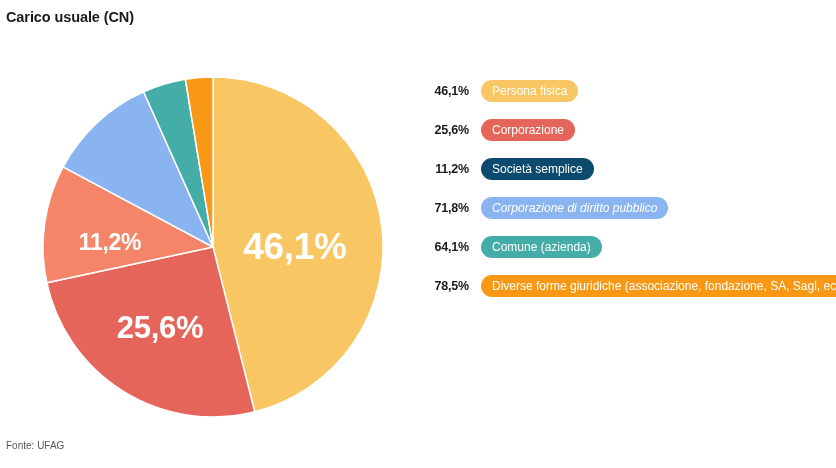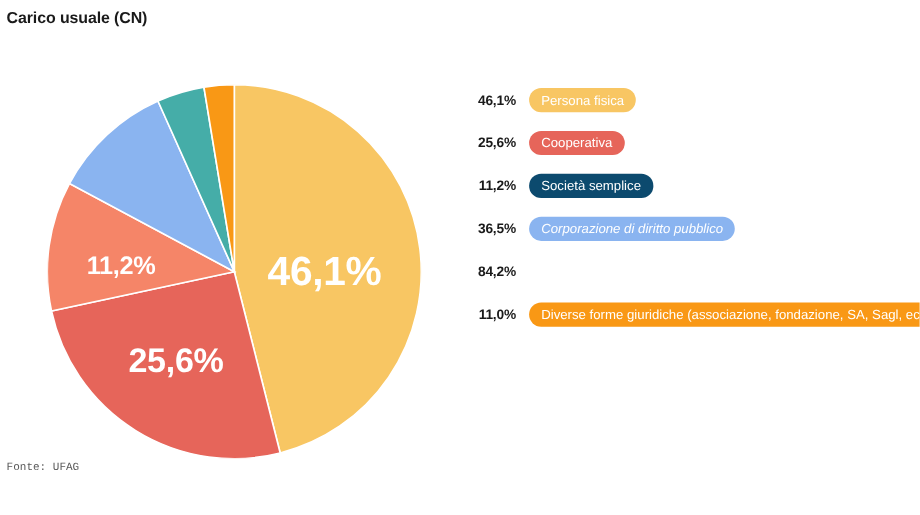--- a/index.html
+++ b/index.html
@@ -90,25 +90,24 @@
     border-radius: 11px;
     color: #ffffff;
     font-size: 12px;
     white-space: nowrap;
     flex: 0 0 auto;
   }
 
   #source-note {
     position: absolute;
     left: 6px;
-    top: 420px;
+    top: 440px;
     font-size: 10px;
     color: #585858;
     white-space: nowrap;
-    font-family: Liberation Mono, monospace;
   }
 </style>
 </head>
 <body>
 
 <div id="figure">
 
   <div id="chart-title">Carico usuale (CN)</div>
 
   <div id="pie-area">
@@ -127,34 +126,35 @@
     <div id="slice-label-2" class="slice-label" style="left: 67px; top: 165px;">11,2%</div>
   </div>
 
   <div id="legend">
       <div class="legend-row">
         <div class="legend-pct">46,1%</div>
         <div class="legend-pill" style="background: rgb(248, 198, 99);">Persona fisica</div>
       </div>
       <div class="legend-row">
         <div class="legend-pct">25,6%</div>
-        <div class="legend-pill" style="background: rgb(230, 101, 90);">Cooperativa</div>
+        <div class="legend-pill" style="background: rgb(230, 101, 90);">Corporazione</div>
       </div>
       <div class="legend-row">
         <div class="legend-pct">11,2%</div>
         <div class="legend-pill" style="background: #0c4a6e;">Società semplice</div>
       </div>
       <div class="legend-row">
-        <div class="legend-pct">36,5%</div>
+        <div class="legend-pct">71,8%</div>
         <div class="legend-pill" style="background: rgb(138, 180, 240); font-style: italic;">Corporazione di diritto pubblico</div>
       </div>
       <div class="legend-row">
-        <div class="legend-pct">84,2%</div>
+        <div class="legend-pct">64,1%</div>
+        <div class="legend-pill" style="background: rgb(69, 173, 168);">Comune (azienda)</div>
       </div>
       <div class="legend-row">
-        <div class="legend-pct">11,0%</div>
+        <div class="legend-pct">78,5%</div>
         <div class="legend-pill" style="background: rgb(249, 152, 21);">Diverse forme giuridiche (associazione, fondazione, SA, Sagl, ecc.)</div>
       </div>
     </div>
 
   <div id="source-note">Fonte: UFAG</div>
 
 </div>
 
 </body></html>

